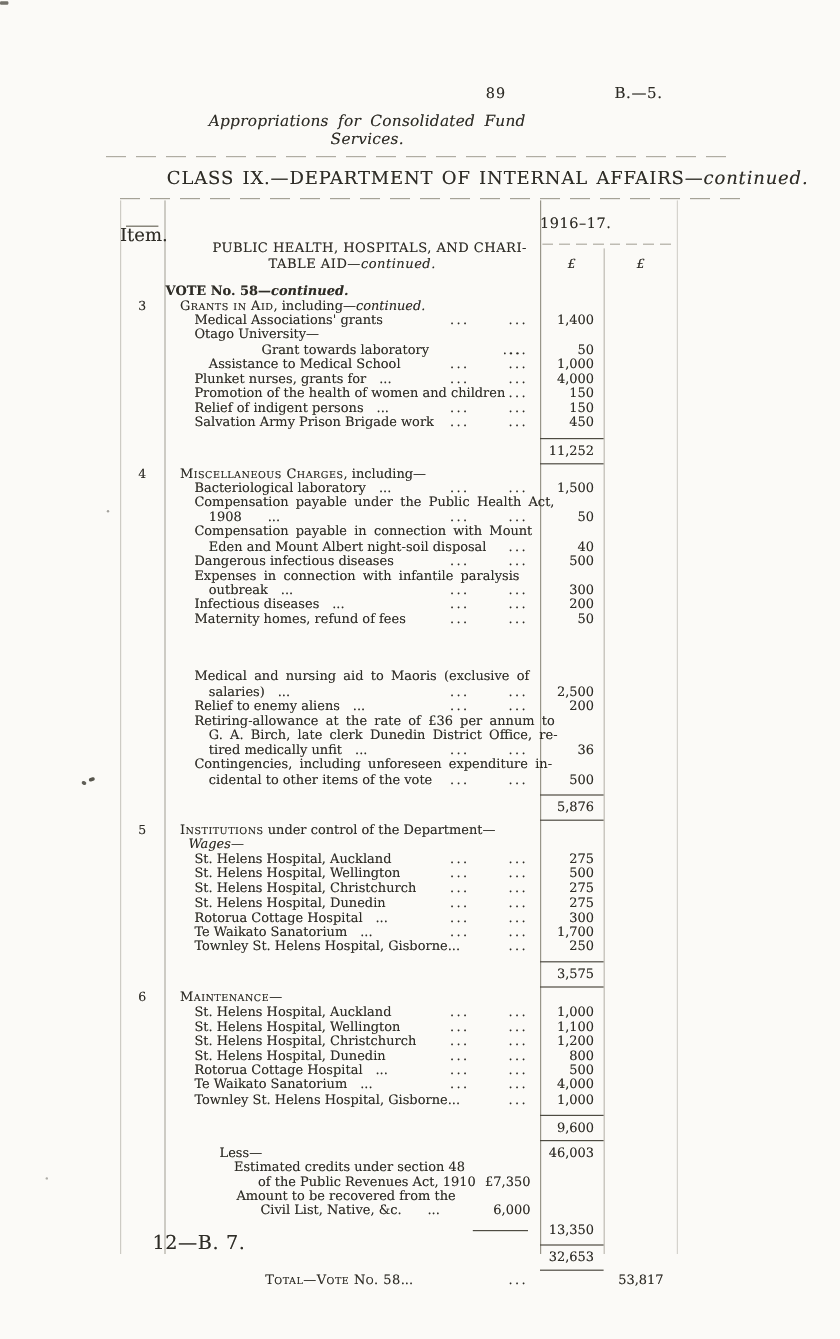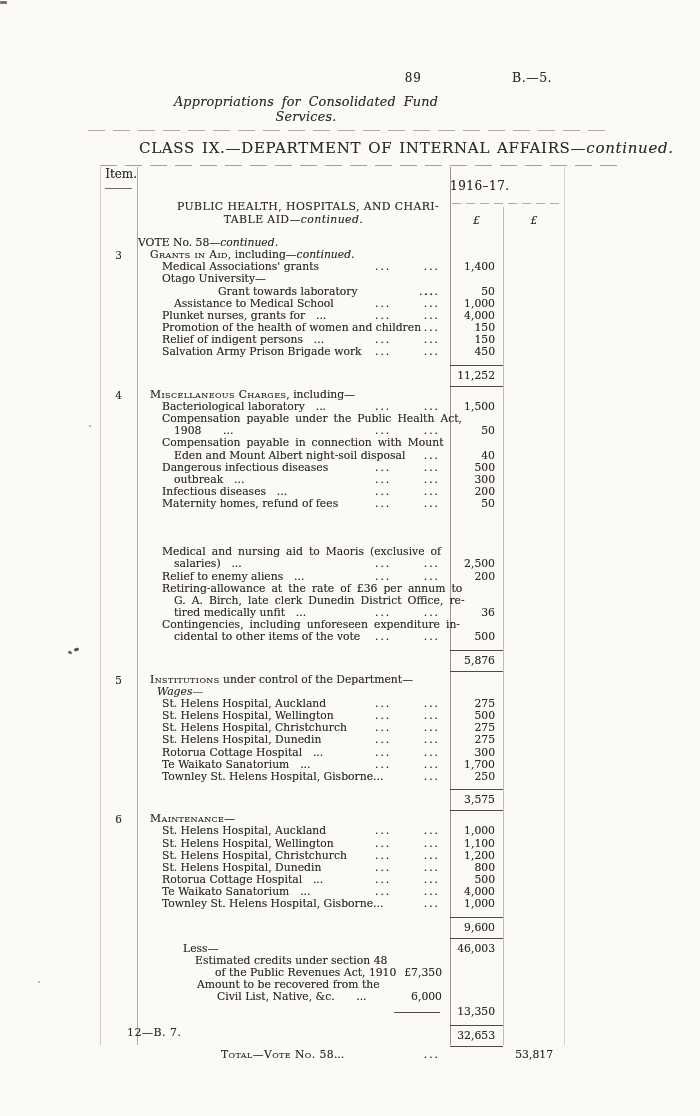--- a/index.html
+++ b/index.html
@@ -16,21 +16,21 @@
   .doctitle{left:150px;top:94px;width:312px;text-align:center;font-style:italic;
             font-size:12.8px;word-spacing:3.5px;letter-spacing:.2px;}
   .dash{position:absolute;height:1px;opacity:.7;
         background:repeating-linear-gradient(90deg,#8f8b7e 0 17px,rgba(0,0,0,0) 17px 25px);}
   .dash.fine{background:repeating-linear-gradient(90deg,#8f8b7e 0 9px,rgba(0,0,0,0) 9px 14px);}
   .classline{left:139px;top:139px;font-size:15px;letter-spacing:.7px;word-spacing:1.5px;}
   
   .tablewrap{position:absolute;left:100px;top:167px;width:465px;height:878px;}
   .vr{position:absolute;top:0;width:1px;height:878px;background:#63604f;}
   .thead{position:relative;height:70px;}
-  .th-item{position:absolute;left:0;top:0;width:37px;text-align:right;font-size:12px;}
+  .th-item{position:absolute;left:0;top:20px;width:37px;text-align:center;font-size:15px;}
   .th-item-rule{position:absolute;left:5px;top:21px;width:27px;border-top:1px solid #6d6a5e;}
   .th-year{position:absolute;left:350px;top:12px;width:115px;text-align:left;font-size:12px;letter-spacing:.5px;}
   .th-cur1{position:absolute;left:350px;top:47px;width:53px;text-align:center;font-size:10.5px;font-style:italic;}
   .th-cur2{position:absolute;left:403px;top:47px;width:62px;text-align:center;font-size:10.5px;font-style:italic;}
   .th-h1{position:absolute;left:37px;top:33px;width:313px;text-align:left;font-size:10.9px;letter-spacing:.4px;padding-left:40px;}
   .th-h2{position:absolute;left:37px;top:46px;width:313px;text-align:center;font-size:10.9px;letter-spacing:.4px;}
   .rows{position:relative;}
   .row{display:grid;grid-template-columns:37px 313px 53px 62px;font-size:10.8px;
        line-height:12.15px;min-height:12.15px;}
   .c-item{text-align:center;font-size:10.4px;}
@@ -40,21 +40,21 @@
   .c-m2{text-align:right;padding-right:12px;}
   .dA{position:absolute;left:238px;letter-spacing:2px;}
   .dB{position:absolute;right:10px;letter-spacing:2px;}
   .sub{position:absolute;right:8px;}
   .subrule{position:absolute;right:10px;top:6px;width:46px;border-top:1.2px solid #4e4b42;}
   .row.total{margin:6px 0 2px;}
   .row.total .c-m1{border-top:1px solid #4e4b42;border-bottom:1px solid #4e4b42;
                    padding-top:4px;padding-bottom:4px;}
   .row.subtotal{margin-top:3px;}
   .row.less{margin-top:4px;}
-  .footsig{left:127px;top:1026px;font-size:11px;letter-spacing:.5px;}
+  .footsig{left:127px;top:1026px;font-size:16px;letter-spacing:.5px;}
   .speck{position:absolute;background:#3a382f;border-radius:50%;}
 </style>
 </head>
 <body>
 
 <div class="page">
 
   <div class="abs pageno">89</div>
   <div class="abs docref">B.—5.</div>
   <div class="abs doctitle">Appropriations for Consolidated Fund Services.</div>
@@ -83,21 +83,21 @@
       <span class="th-cur2">£</span>
       <div class="th-h1">PUBLIC HEALTH, HOSPITALS, AND CHARI-</div>
       <div class="th-h2">
         <span>TABLE AID—</span><span class="i">continued.</span>
       </div>
     </div>
 
     <div class="rows">
         <div class="row">
           <div class="c-item"></div>
-          <div class="c-desc" style="padding-left: 1px;"><span class="t-p">VOTE No. 58—</span><span class="t-i">continued.</span></div>
+          <div class="c-desc" style="padding-left: 1px; font-weight: bold;"><span class="t-p">VOTE No. 58—</span><span class="t-i">continued.</span></div>
           <div class="c-m1"></div>
           <div class="c-m2"></div>
         </div>
         <div class="row">
           <div class="c-item">3</div>
           <div class="c-desc" style="padding-left: 13px;"><span class="t-c">Grants in Aid</span><span class="t-p">, including—</span><span class="t-i">continued.</span></div>
           <div class="c-m1"></div>
           <div class="c-m2"></div>
         </div>
         <div class="row">
@@ -187,20 +187,26 @@
         <div class="row">
           <div class="c-item"></div>
           <div class="c-desc" style="padding-left: 37px;"><span class="t-p">Eden and Mount Albert night-soil disposal</span><span class="dB">...</span></div>
           <div class="c-m1">40</div>
           <div class="c-m2"></div>
         </div>
         <div class="row">
           <div class="c-item"></div>
           <div class="c-desc" style="padding-left: 25px;"><span class="t-p">Dangerous infectious diseases</span><span class="dA">...</span><span class="dB">...</span></div>
           <div class="c-m1">500</div>
+          <div class="c-m2"></div>
+        </div>
+        <div class="row j">
+          <div class="c-item"></div>
+          <div class="c-desc" style="padding-left: 25px;"><span class="t-p">Expenses in connection with infantile paralysis</span></div>
+          <div class="c-m1"></div>
           <div class="c-m2"></div>
         </div>
         <div class="row">
           <div class="c-item"></div>
           <div class="c-desc" style="padding-left: 37px;"><span class="t-p">outbreak ...</span><span class="dA">...</span><span class="dB">...</span></div>
           <div class="c-m1">300</div>
           <div class="c-m2"></div>
         </div>
         <div class="row">
           <div class="c-item"></div>

